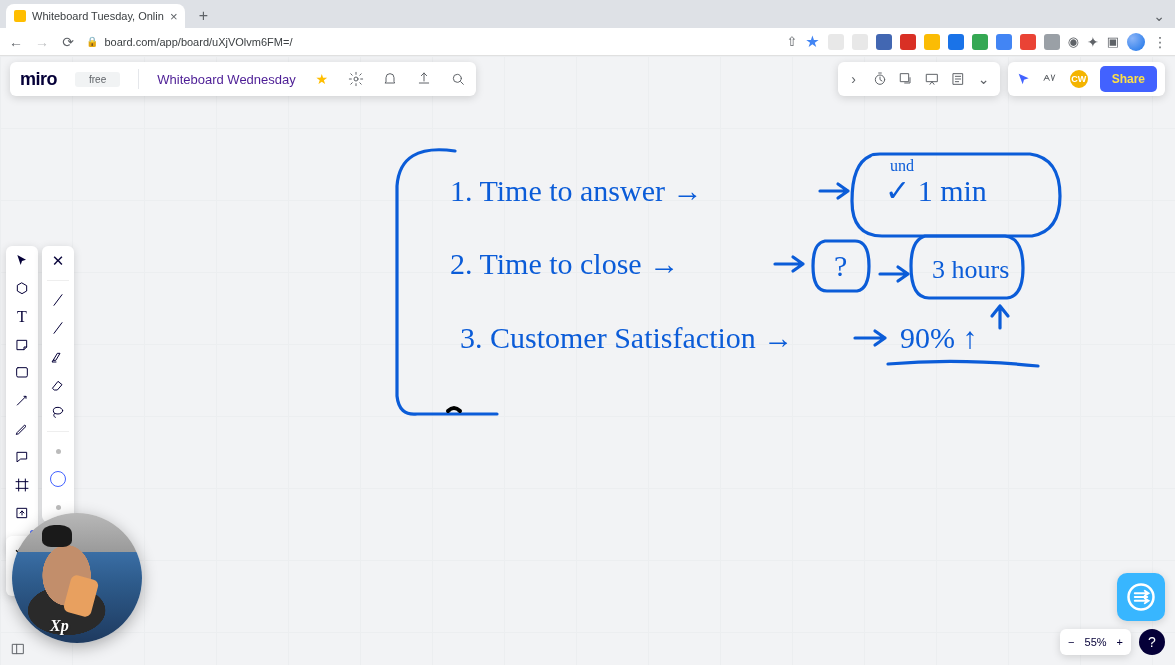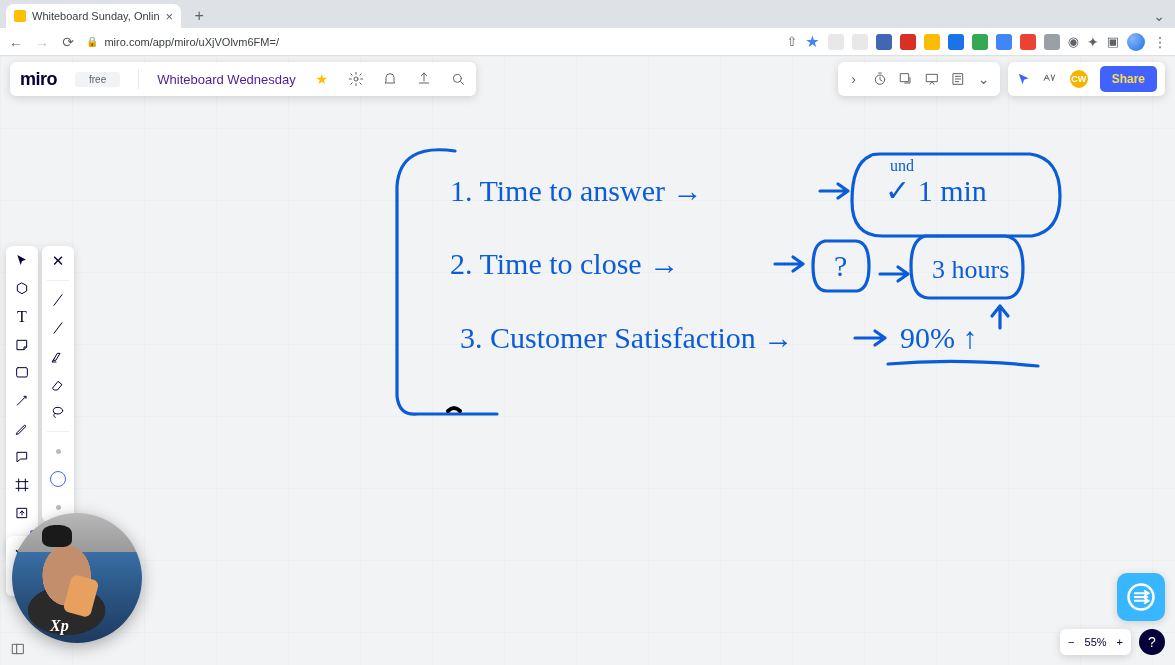--- a/index.html
+++ b/index.html
@@ -156,35 +156,35 @@
   .ic{stroke:#5f6368;stroke-width:1.5;fill:none;stroke-linecap:round;stroke-linejoin:round}
   .ic-d{stroke:#050038;stroke-width:1.5;fill:none;stroke-linecap:round;stroke-linejoin:round}
 </style>
 </head>
 <body>
 
 <div class="chrome">
   <div class="tabstrip">
     <div class="tab">
       <span class="favicon"></span>
-      <span class="title">Whiteboard Sunday, Onlin</span>
+      <span class="title">Whiteboard Tuesday, Onlin</span>
       <span class="close">×</span>
     </div>
     <div class="newtab">+</div>
     <div class="spacer"></div>
     <div class="winctl">⌄</div>
   </div>
 
   <div class="addrbar">
     <span class="nav">←</span>
     <span class="nav" style="opacity:.4">→</span>
     <span class="nav">⟳</span>
     <div class="urlbox">
       <span class="lock">🔒</span>
-      <span>miro.com/app/miro/uXjVOlvm6FM=/</span>
+      <span>board.com/app/board/uXjVOlvm6FM=/</span>
     </div>
     <div class="ext-row">
       <span style="color:#5f6368;font-size:13px">⇧</span>
       <span class="star">★</span>
       <span class="ext c1"></span>
       <span class="ext c1"></span>
       <span class="ext c2"></span>
       <span class="ext c3"></span>
       <span class="ext c5"></span>
       <span class="ext c4"></span>

